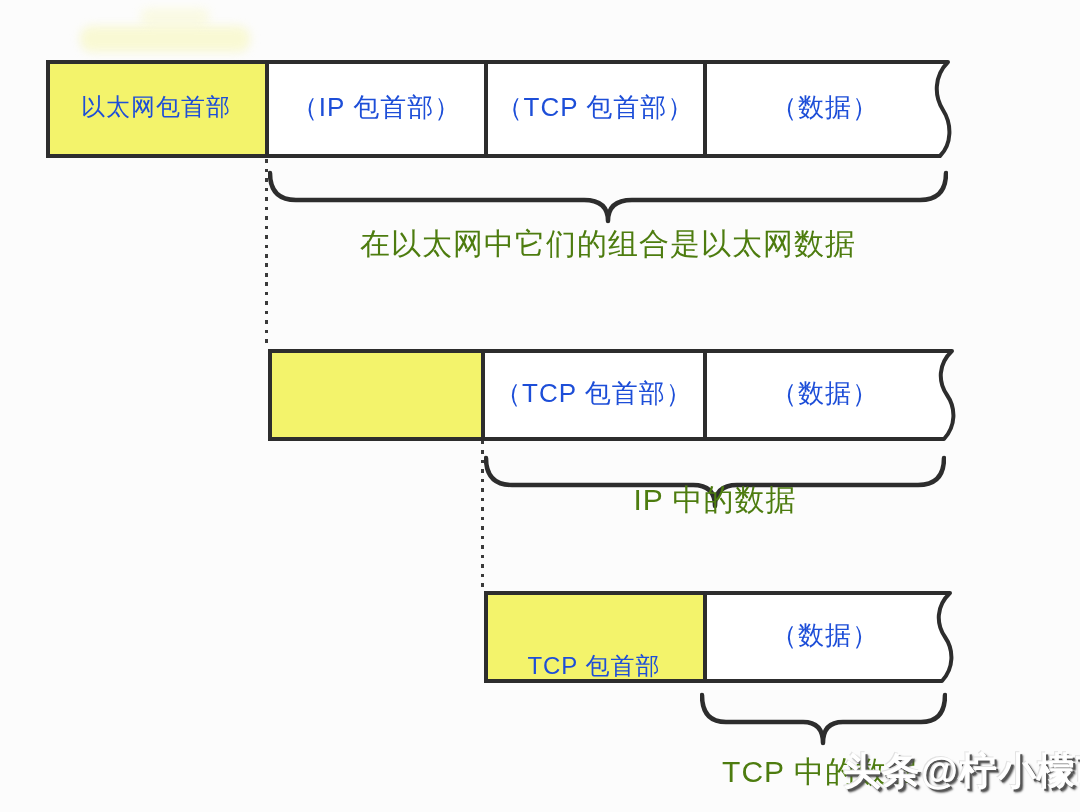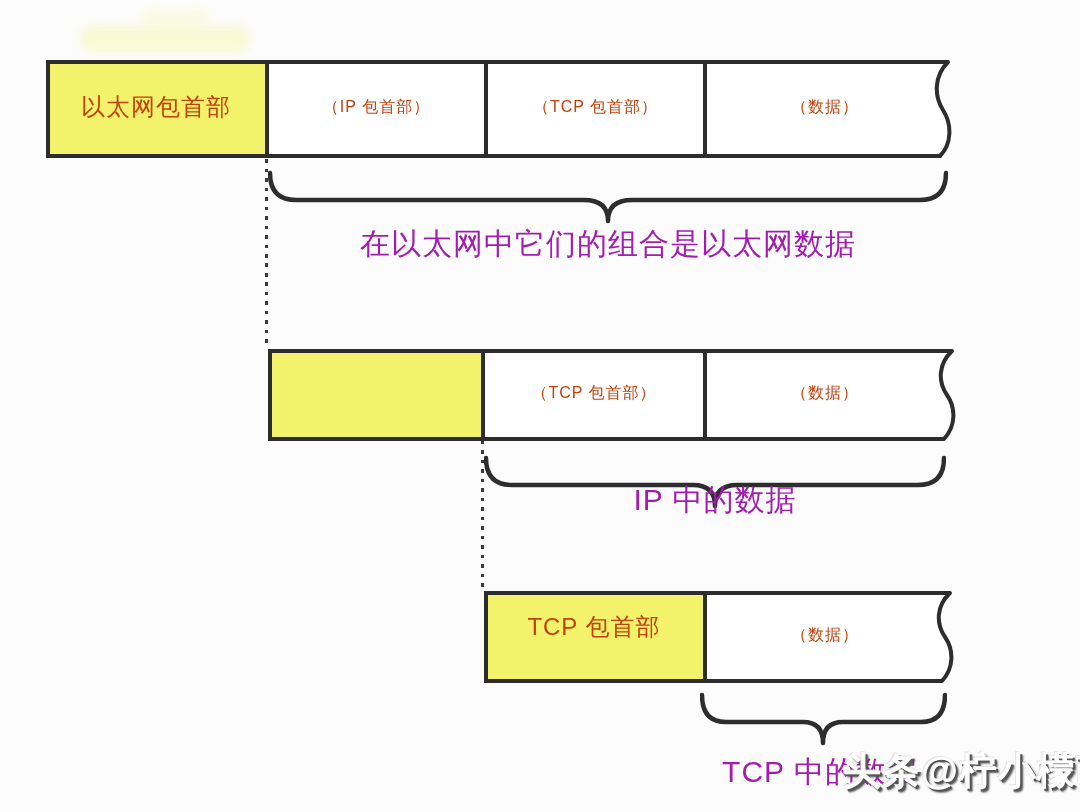--- a/index.html
+++ b/index.html
@@ -13,32 +13,32 @@
     background:#fcfcfc;
     overflow:hidden;
     color:#3b3b3b;
   }
   .abs{position:absolute;}
   svg{display:block;}
   .cell-label{
     position:absolute;
     display:flex;align-items:center;justify-content:center;
     text-align:center;
-    color:#c2410c;
+    color:#1d4ed8;
     letter-spacing:1px;
     white-space:nowrap;
   }
   .fs24{font-size:24px;font-weight:500;}
-  .fs22{font-size:16px;font-weight:400;}
+  .fs22{font-size:26px;font-weight:400;}
   .caption{
     position:absolute;
     display:flex;align-items:flex-start;justify-content:center;
     font-size:30px;
     font-weight:500;
-    color:#a21caf;
+    color:#4d7c0f;
     letter-spacing:1px;
     white-space:nowrap;
   }
   .dotted-line{
     position:absolute;
     width:3px;
     background-image:repeating-linear-gradient(to bottom,#3a3a3a 0px,#3a3a3a 3.5px,transparent 3.5px,transparent 9.5px);
   }
   .smudge{
     position:absolute;
@@ -96,21 +96,21 @@
 
   <svg class="abs" style="left:484px;top:455px;" width="462" height="54" viewBox="0 0 462 54">
     <path d="M 2 3 Q 2 30 28 30 L 209 30 Q 231 30 231 51 Q 231 30 253 30 L 434 30 Q 460 30 460 3" fill="none" stroke="#2d2d2d" stroke-width="4.5" stroke-linecap="round" stroke-linejoin="round"></path>
   </svg>
   <div class="caption" style="left:484px;top:480px;width:462px;">IP 中的数据</div>
 
   <svg class="abs" style="left:483px;top:590px;" width="494" height="94" viewBox="0 0 494 94">
     <path d="M 3 3 L 467 3 C 453 16 453 34 462 47 C 471 60 471 78 459 91 L 3 91 Z" fill="#ffffff" stroke="#2d2d2d" stroke-width="4" stroke-linejoin="round"></path>
     <rect x="3" y="3" width="219" height="88" fill="#f3f36b" stroke="#2d2d2d" stroke-width="4"></rect>
   </svg>
-  <div class="cell-label fs24" style="left:483px;top:582px;width:222px;height:90px;">TCP 包首部</div>
+  <div class="cell-label fs24" style="left:483px;top:621px;width:222px;height:90px;">TCP 包首部</div>
   <div class="cell-label fs22" style="left:705px;top:590px;width:240px;height:90px;">（数据）</div>
 
   <svg class="abs" style="left:700px;top:692px;" width="247" height="54" viewBox="0 0 247 54">
     <path d="M 2 3 Q 2 30 26 30 L 103 30 Q 123 30 123 51 Q 123 30 143 30 L 221 30 Q 245 30 245 3" fill="none" stroke="#2d2d2d" stroke-width="4.5" stroke-linecap="round" stroke-linejoin="round"></path>
   </svg>
   <div class="caption" style="left:640px;top:752px;width:360px;">TCP 中的数据</div>
 
   <div id="watermark">头条@柠小檬萌</div>
 
 </div>

